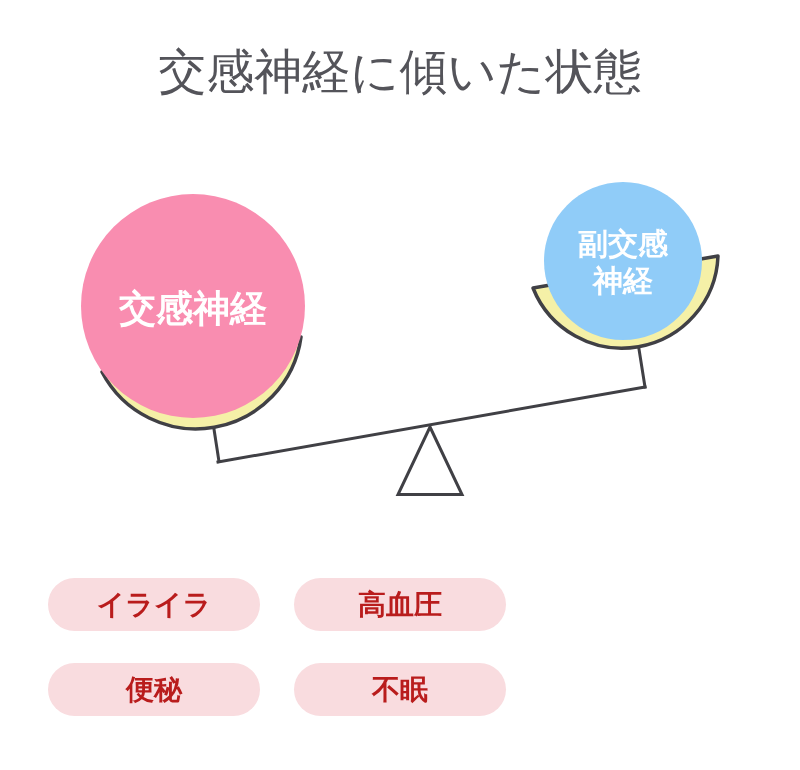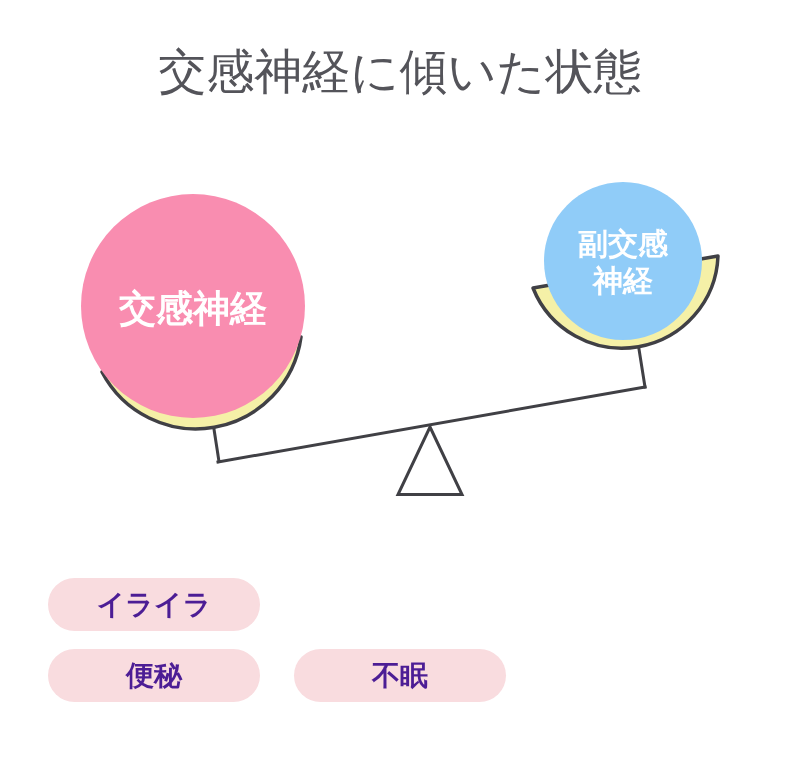--- a/index.html
+++ b/index.html
@@ -59,27 +59,27 @@
   .pill {
     position: absolute;
     width: 212px; height: 53px;
     border-radius: 27px;
     background: #F9DCDF;
     display: flex;
     align-items: center;
     justify-content: center;
     font-size: 28px;
     font-weight: bold;
-    color: #4c1d95;
+    color: #b91c1c;
   }
   .pill.c1 { left: 48px;  }
   .pill.c2 { left: 294px; }
   .pill.c3 { left: 540px; }
   .pill.r1 { top: 578px;  }
-  .pill.r2 { top: 649px; text-align: center;  }
+  .pill.r2 { top: 663px; text-align: center;  }
 </style>
 </head>
 <body>
 
 <div class="canvas">
 
   <div class="title">交感神経に傾いた状態</div>
 
   <svg class="scale" viewBox="0 0 800 770">
 
@@ -98,16 +98,17 @@
 
     <circle cx="623" cy="261" r="79" fill="#90CCF8"></circle>
 
     <text class="ball-label big" x="193" y="308">交感神経</text>
 
     <text class="ball-label small" x="623" y="243">副交感</text>
     <text class="ball-label small" x="623" y="280">神経</text>
   </svg>
 
   <div class="pill r1 c1">イライラ</div>
+  <div class="pill r1 c2">高血圧</div>
   <div class="pill r2 c1">便秘</div>
   <div class="pill r2 c2">不眠</div>
 
 </div>
 
 </body></html>

